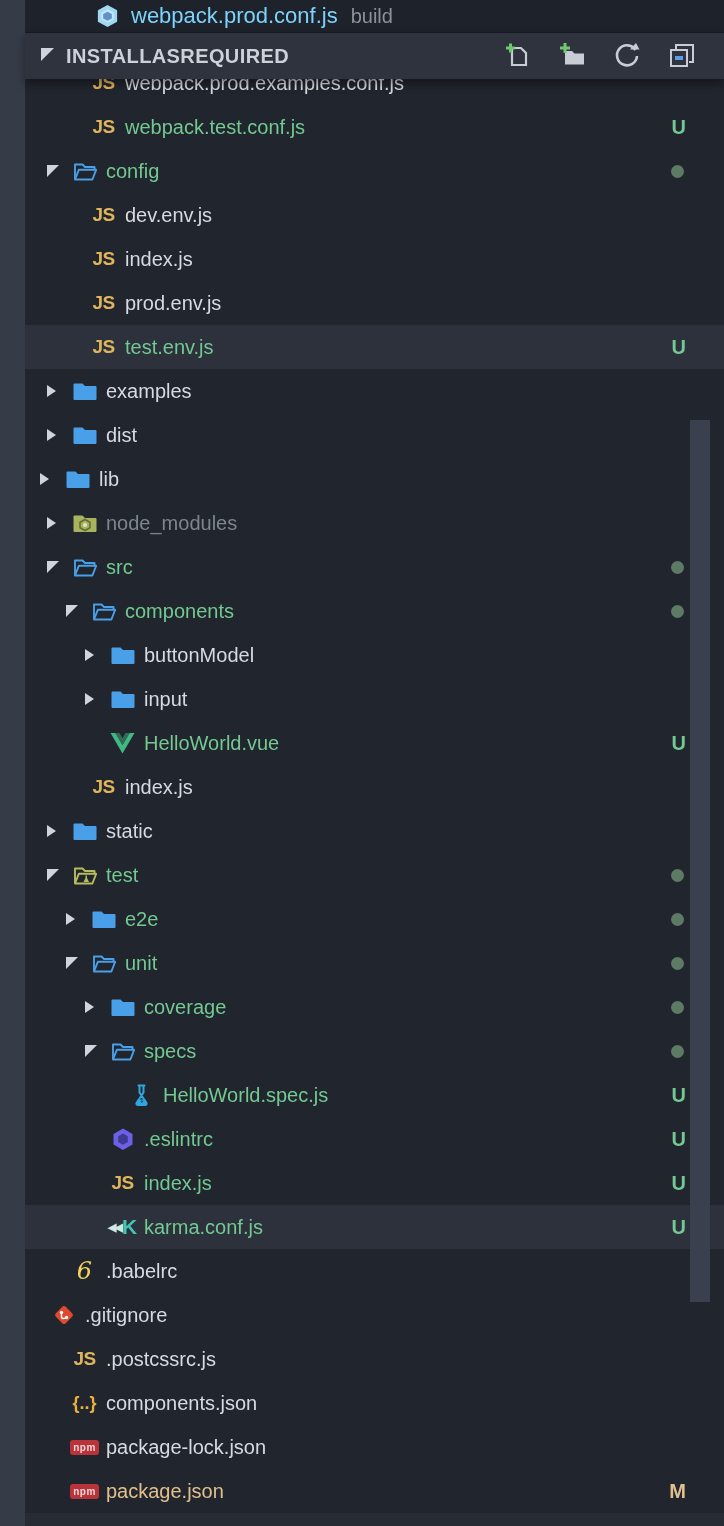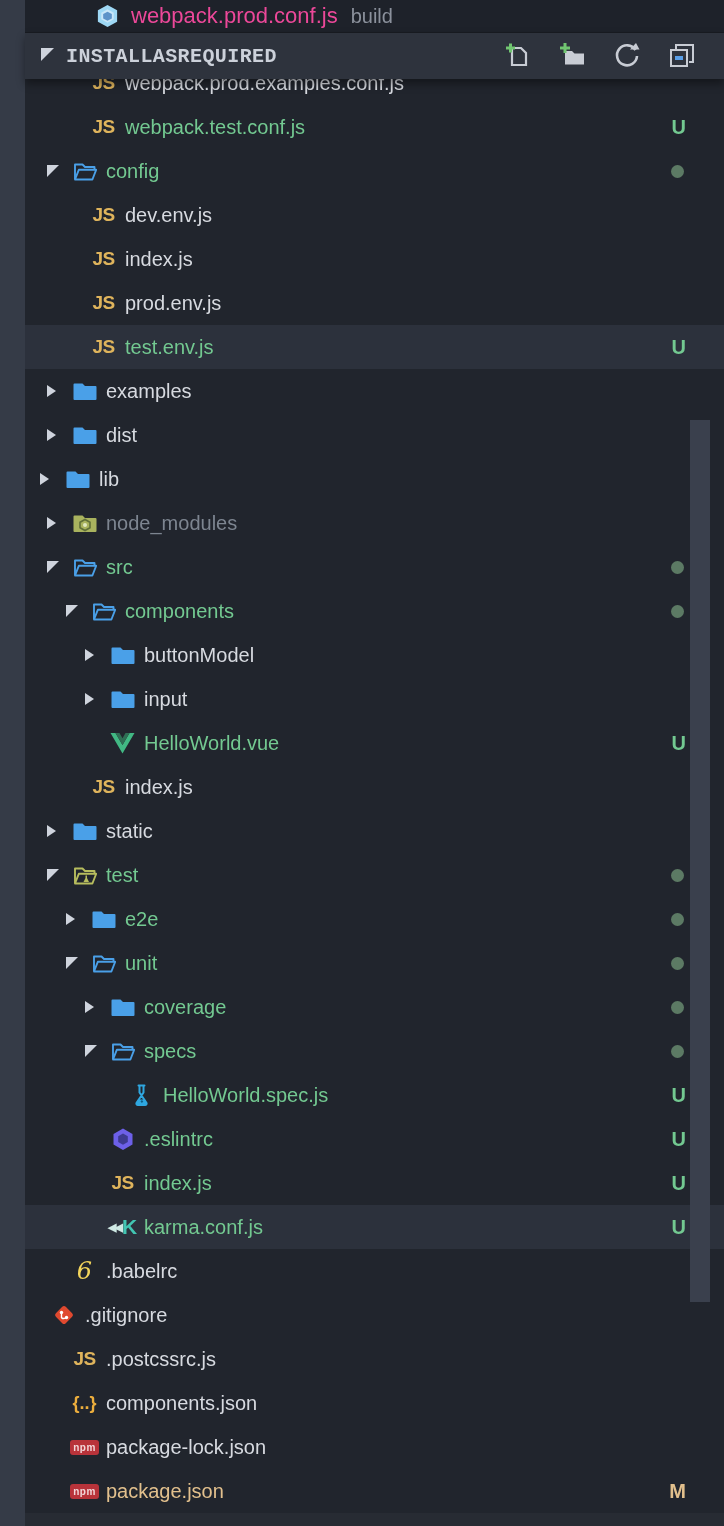--- a/index.html
+++ b/index.html
@@ -11,33 +11,33 @@
   }
   
   .activity-strip{position:absolute;left:0;top:0;width:25px;height:1526px;background:#353b47;}
   .sidebar{position:absolute;left:25px;top:0;width:699px;height:1526px;background:#21252d;}
 
   
   .open-editor-row{
     height:32px;background:#1e222a;display:flex;align-items:center;
     padding-left:70px;white-space:nowrap;
   }
-  .open-editor-row .fname{color:#ec4899;font-size:22px;margin-left:11px;}
+  .open-editor-row .fname{color:#7dd3fc;font-size:22px;margin-left:11px;}
   .open-editor-row .fdesc{color:#8b919c;font-size:20px;margin-left:13px;}
 
   
   .section-header{
     height:46px;background:#2e333d;display:flex;align-items:center;
     border-top:1px solid #171a20;
     box-shadow:0 5px 8px rgba(0,0,0,.38);
     position:relative;z-index:5;
   }
   .section-header .twisty-exp{margin-left:15px;}
   .section-title{
-    color:#ccd1da;font-size:20px;font-weight:bold;letter-spacing:.4px;margin-left:11px;flex:1;font-family:Liberation Mono, monospace;
+    color:#ccd1da;font-size:20px;font-weight:bold;letter-spacing:.4px;margin-left:11px;flex:1;
   }
   .header-actions{display:flex;align-items:center;gap:25px;margin-right:27px;}
   .action-btn{width:30px;height:30px;display:flex;align-items:center;justify-content:center;cursor:pointer;}
 
   
   .tree{position:relative;height:1448px;overflow:hidden;padding-top:0;}
   .tree-inner{margin-top:-18px;}
   .row{
     height:44px;display:flex;align-items:center;position:relative;white-space:nowrap;
   }

